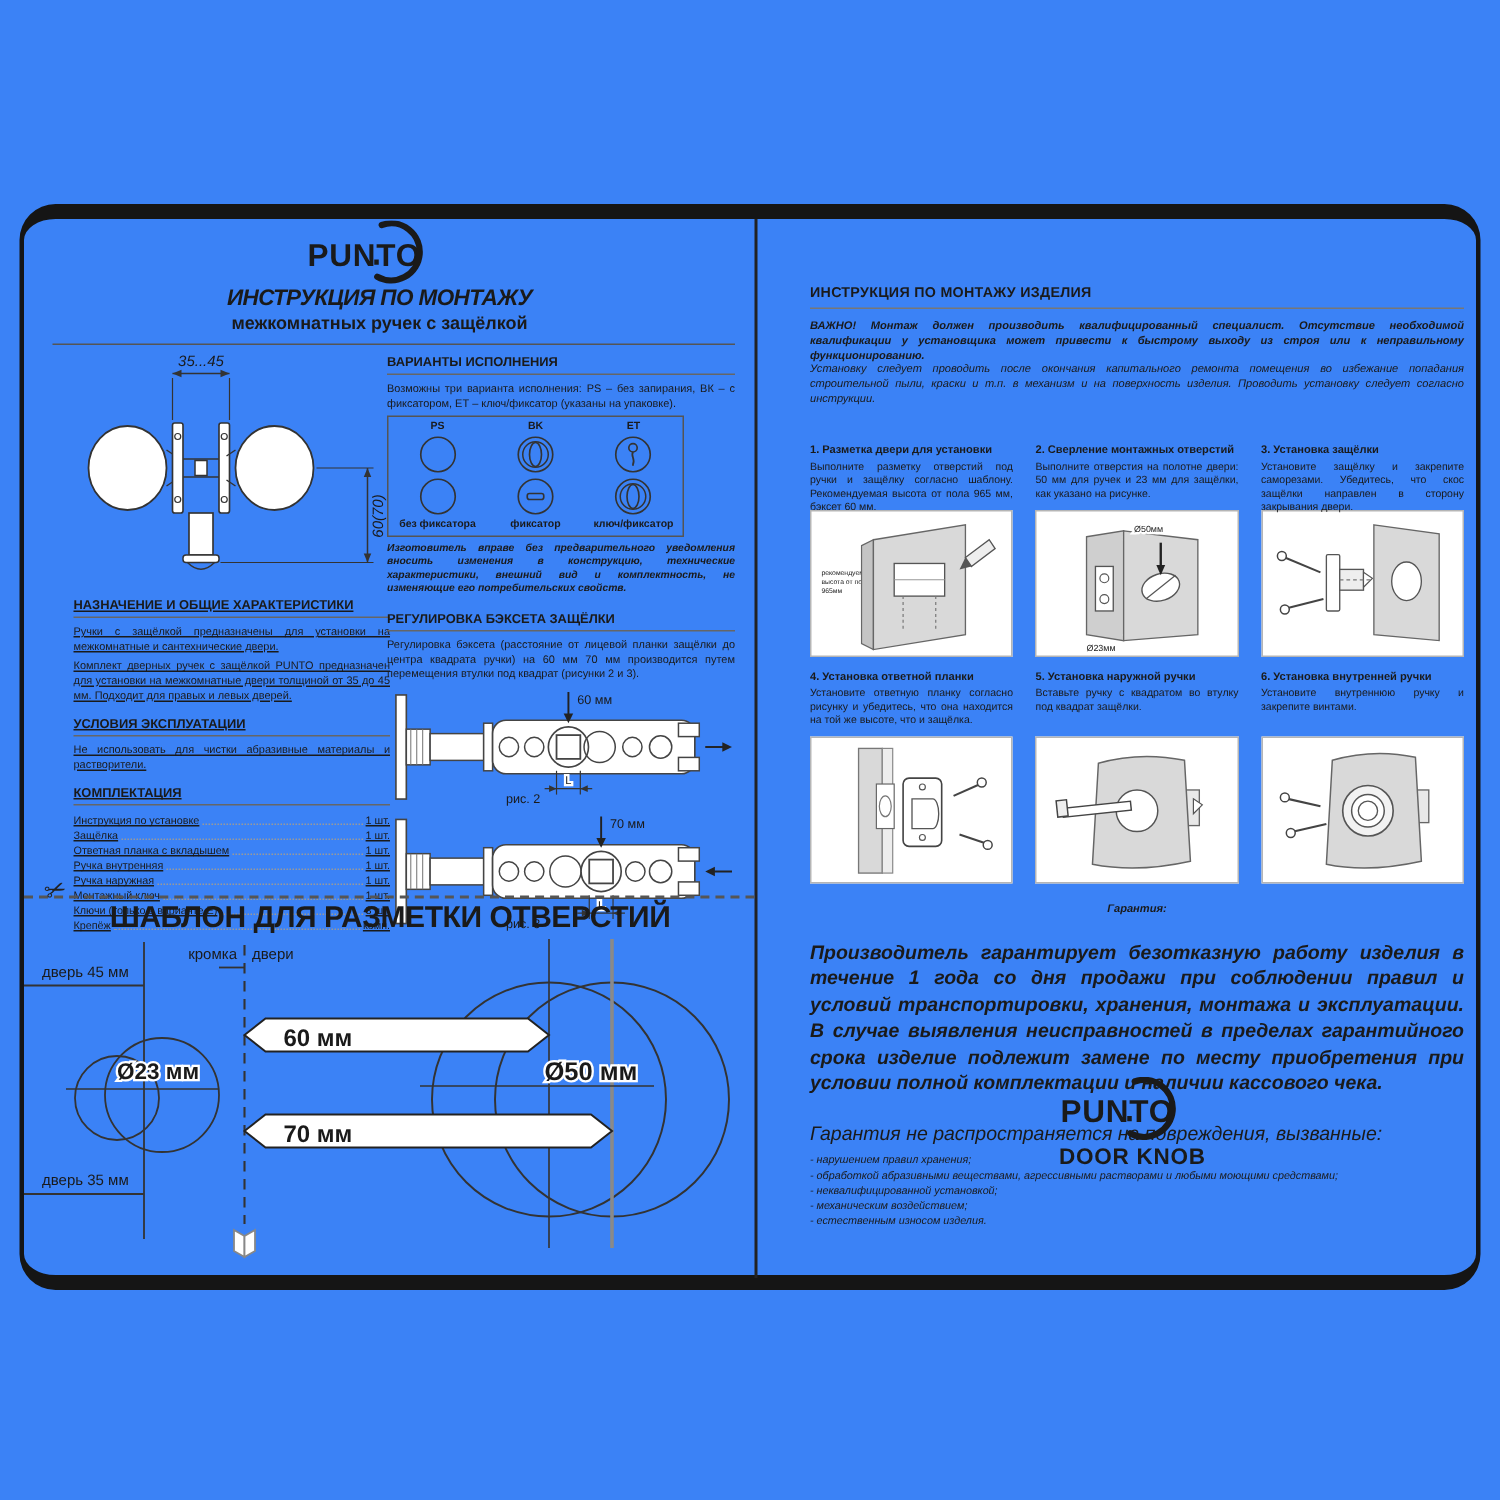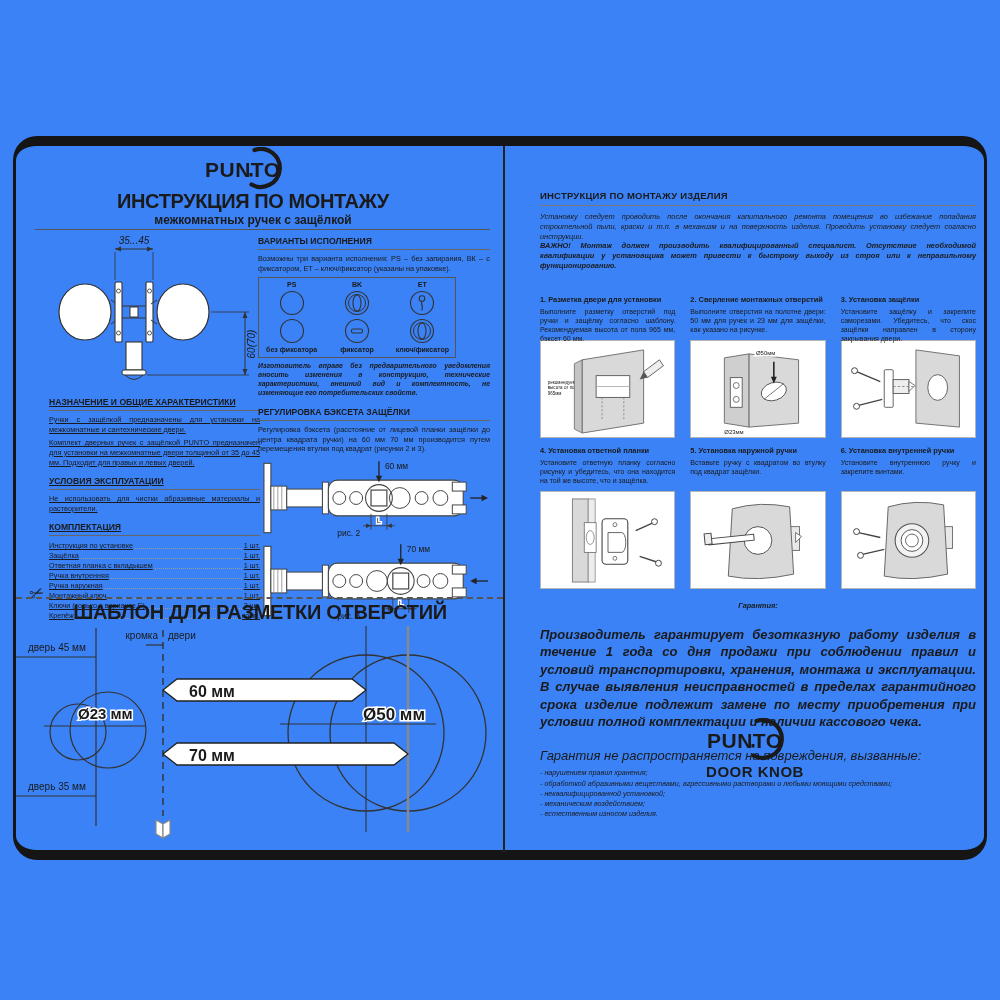--- a/index.html
+++ b/index.html
@@ -5,21 +5,21 @@
   html,body{margin:0;padding:0;background:#fff;}
   .page{position:relative;width:1000px;height:1000px;background:#3b82f6;overflow:hidden;
         font-family:"Liberation Sans",sans-serif;color:#1a1a1a;}
   .abs{position:absolute;}
   .sheet-frame{left:13px;top:136px;width:974px;height:724px;border:3px solid #151515;
         border-top-width:10px;border-bottom-width:10px;border-radius:24px;box-sizing:border-box;}
   .divider{left:503px;top:146px;width:2px;height:706px;background:#222;}
   
   #lp-header{left:15px;top:147px;width:476px;text-align:center;}
   .logo-svg{display:block;margin:0 auto;}
-  .main-title{font-size:20px;font-weight:700;letter-spacing:-0.4px;line-height:1.05;}
+  .main-title{font-size:15px;font-weight:700;letter-spacing:-0.4px;line-height:1.05;font-style:italic;}
   .sub-title{font-size:12px;font-weight:700;margin-top:1px;}
   .lp-rule{left:35px;top:229px;width:455px;border-top:1px solid #555;}
   
   #lp-col1{left:49px;top:234px;width:211px;text-decoration:underline;}
   #lp-col2{left:258px;top:236px;width:232px;}
   .sh{font-size:8.6px;font-weight:700;margin-top:9px;}
   .sec-rule{border-top:1px solid #666;margin:3px 0 4px;}
   .p{font-size:7.3px;line-height:1.32;text-align:justify;margin:0 0 4px;}
   .note{font-size:6.9px;font-style:italic;font-weight:600;line-height:1.3;text-align:justify;margin:4px 0 0;}
   .kit-row{display:flex;align-items:flex-end;height:10px;font-size:7.2px;}
@@ -297,22 +297,22 @@
     <text x="173" y="141" font-size="16" font-weight="bold">70 мм</text>
     <g>
       <path d="M140 200 L147 204 L147 218 L140 214 Z" fill="#fff" stroke="#888" stroke-width="1.2"></path>
       <path d="M154 200 L147 204 L147 218 L154 214 Z" fill="#fff" stroke="#888" stroke-width="1.2"></path>
     </g>
   </svg>
 
   <div class="abs" id="rp">
     <div class="rp-title">ИНСТРУКЦИЯ ПО МОНТАЖУ ИЗДЕЛИЯ</div>
     <div class="rp-rule"></div>
+    <p class="intro b">ВАЖНО! Монтаж должен производить квалифицированный специалист. Отсутствие необходимой квалификации у установщика может привести к быстрому выходу из строя или к неправильному функционированию.</p>
     <p class="intro">Установку следует проводить после окончания капитального ремонта помещения во избежание попадания строительной пыли, краски и т.п. в механизм и на поверхность изделия. Проводить установку следует согласно инструкции.</p>
-    <p class="intro b">ВАЖНО! Монтаж должен производить квалифицированный специалист. Отсутствие необходимой квалификации у установщика может привести к быстрому выходу из строя или к неправильному функционированию.</p>
 
     <div class="steps">
 
       <div class="step">
         <div class="step-title">1. Разметка двери для установки</div>
         <div class="step-text">Выполните разметку отверстий под ручки и защёлку согласно шаблону. Рекомендуемая высота от пола 965 мм, бэксет 60 мм.</div>
         <div class="figbox">
           <svg width="128" height="94" viewBox="0 0 128 95">
             <text x="3" y="42" font-size="4.6" fill="#555">рекомендуемая</text>
             <text x="3" y="48" font-size="4.6" fill="#555">высота от пола</text>

